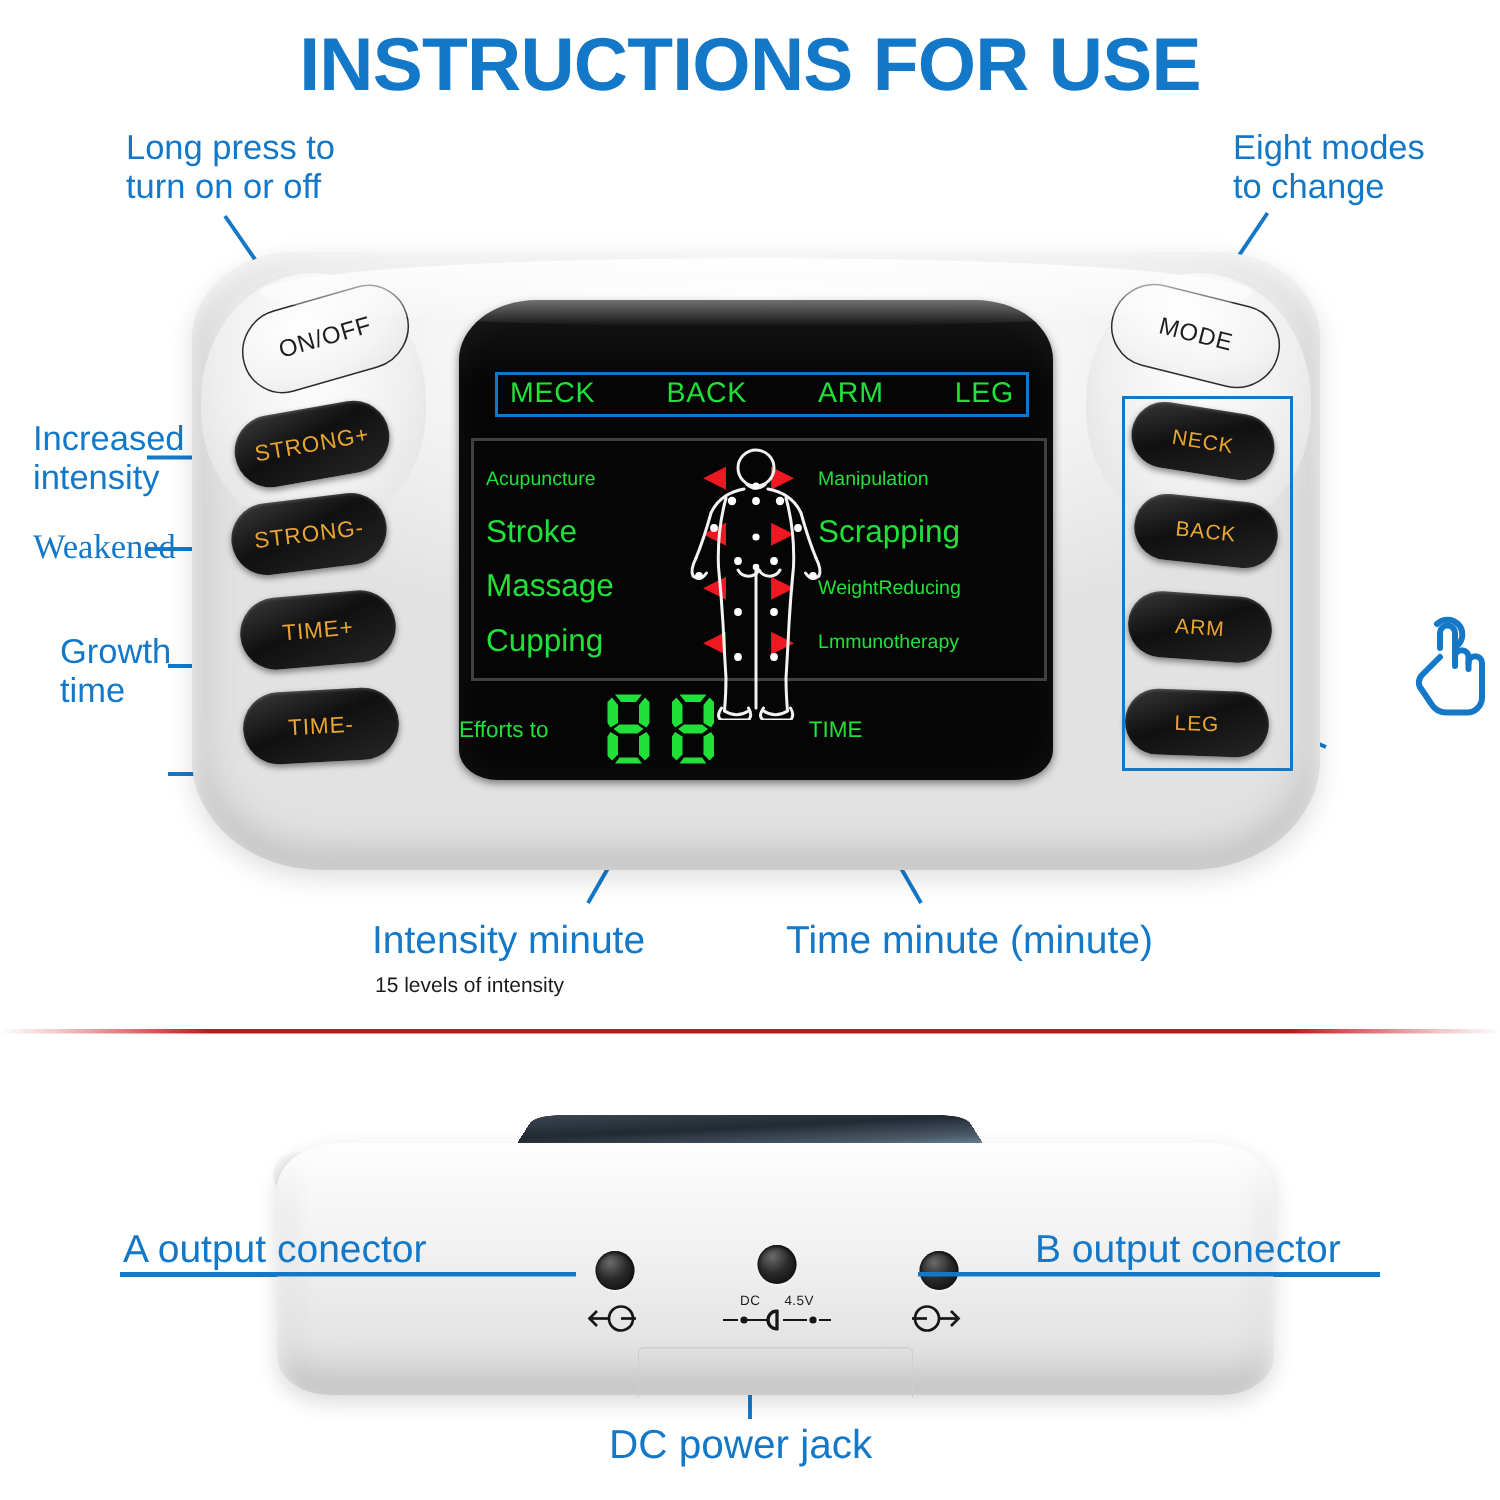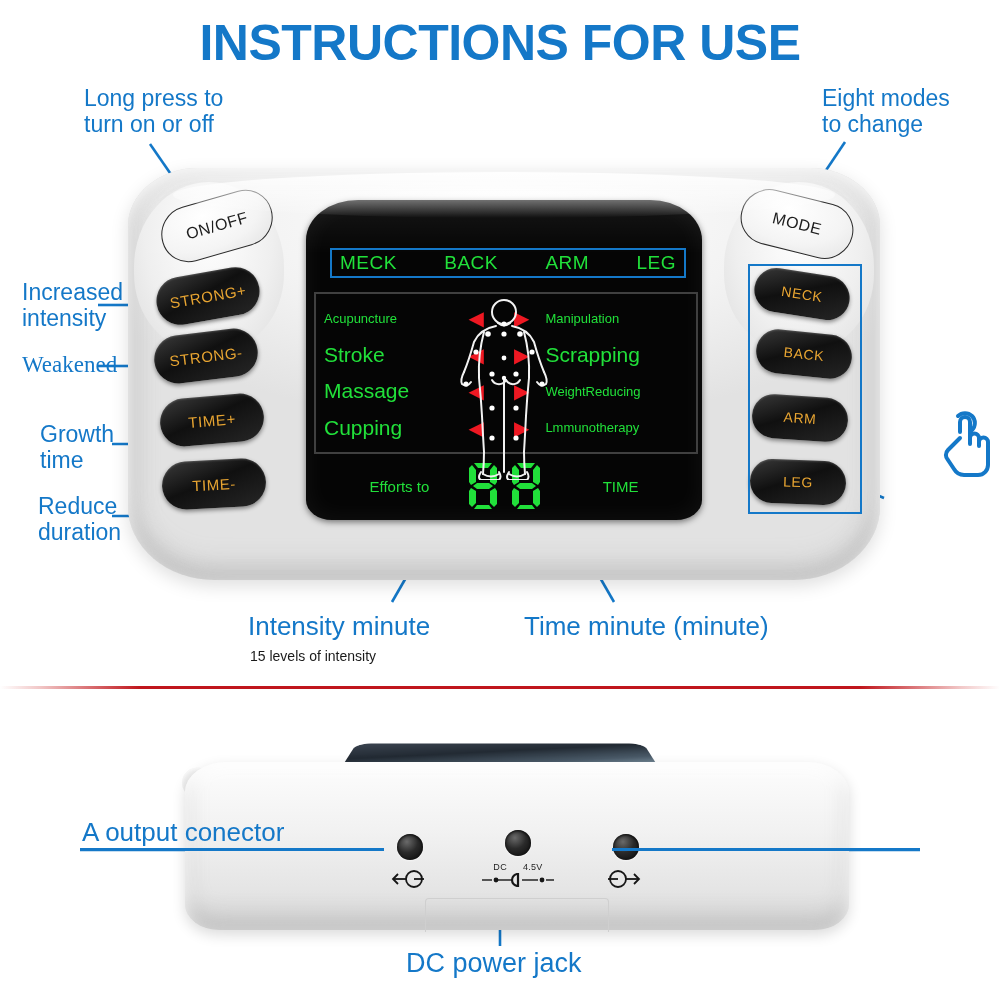--- a/index.html
+++ b/index.html
@@ -117,21 +117,21 @@
   .body-figure {
     position: absolute; left: 50%; top: 96px;
     transform: translateX(-50%);
     width: 128px; height: 184px;
     z-index: 3;
   }
 
   
   .lcd-bottom {
     position: absolute; left: 0; right: 0; bottom: 2px; height: 64px;
-    display: flex; align-items: center; justify-content: center; gap: 10px;
+    display: flex; align-items: center; justify-content: flex-start; gap: 10px;
   }
   .lcd-bottom .side { color: #21e03a; font-size: 15px; width: 86px; }
   .lcd-bottom .side.r { text-align: right; }
   .segdisp { display: flex; gap: 9px; }
 
   
   .btn {
     position: absolute;
     display: flex; align-items: center; justify-content: center;
   }
@@ -282,22 +282,20 @@
 
   <div class="callout" style="left:84px; top:86px;">Long press to
 turn on or off</div>
   <div class="callout" style="left:822px; top:86px;">Eight modes
 to change</div>
   <div class="callout" style="left:22px; top:280px;">Increased
 intensity</div>
   <div class="callout" style="left:22px; top:352px;font-family:Liberation Serif, serif;">Weakened</div>
   <div class="callout" style="left:40px; top:422px;">Growth
 time</div>
-  <div class="callout" style="left:38px; top:494px;">Reduce
-duration</div>
 
   <div class="callout" style="left:248px; top:612px; font-size:26px;">Intensity minute</div>
   <div class="sub-caption" style="left:250px; top:648px;">15 levels of intensity</div>
   <div class="callout" style="left:524px; top:612px; font-size:26px;">Time minute (minute)</div>
 
   <div class="hand-icon" style="left:938px; top:408px;">
     <svg width="54" height="72" viewBox="0 0 54 72" fill="none" stroke="#1478c8" stroke-width="4" stroke-linecap="round" stroke-linejoin="round">
       <path d="M20 8 a10 10 0 0 1 14 0 a10 10 0 0 1 0 14"></path>
       <path d="M22 24 V14 a5 5 0 0 1 10 0 v22"></path>
       <path d="M32 30 a4.5 4.5 0 0 1 9 0 v8"></path>
@@ -510,15 +508,16 @@
     </div>
 
     <div style="position:absolute; left:50%; margin-left:-92px; bottom:-2px; width:184px; height:34px;
                 border:1.4px solid #cfcfcf; border-bottom:none; border-radius:4px 4px 0 0;"></div>
   </div>
 
   <div class="underline-rule" style="left:80px; top:848px; width:304px;"></div>
   <div class="underline-rule" style="left:612px; top:848px; width:308px;"></div>
 
   <div class="callout" style="left:82px; top:818px; font-size:26px;">A output conector</div>
+  <div class="callout" style="left:690px; top:818px; font-size:26px;">B output conector</div>
   <div class="callout" style="left:406px; top:948px; font-size:27px;">DC power jack</div>
 
 </div>
 
 </body></html>

